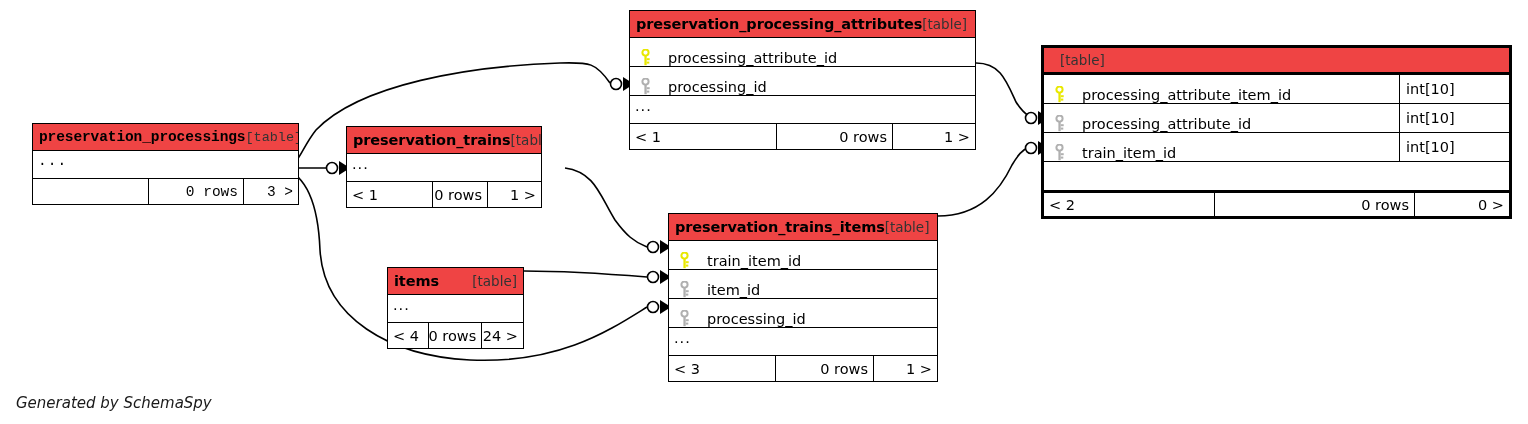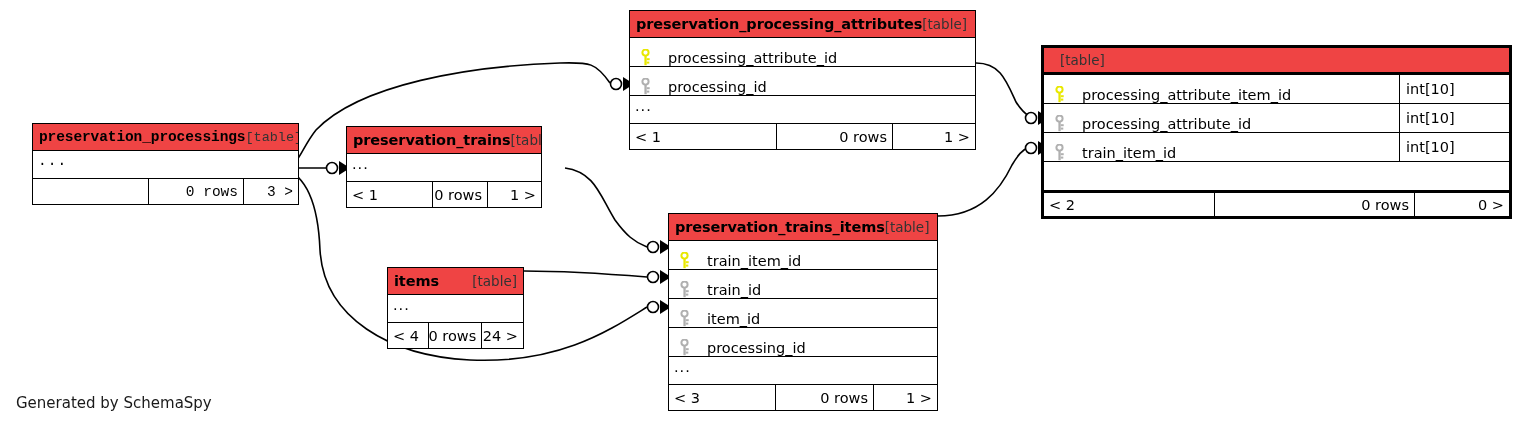--- a/index.html
+++ b/index.html
@@ -136,20 +136,21 @@
   .f-mid  { justify-content: flex-end; padding-right: 5px; border-left: 1px solid #000000; }
   .f-right{ justify-content: flex-end; padding-right: 5px; border-left: 1px solid #000000; }
 
   .credit {
     position: absolute;
     left: 16px;
     top: 394px;
     font-size: 15px;
     color: #1a1a1a;
     z-index: 3;
+    font-style: italic;
   }
   .key-icon { display: block; }
 </style>
 </head>
 <body>
 
 <div id="canvas">
 
   <svg id="edges" viewBox="0 0 1528 424" xmlns="http://www.w3.org/2000/svg">
     <defs>
@@ -304,33 +305,20 @@
         <div class="col-row">
           <span class="col-main">
             <span class="key-slot">
               <svg class="key-icon" width="11" height="17" viewBox="0 0 11 17" xmlns="http://www.w3.org/2000/svg">
                 <circle cx="5.5" cy="3.6" r="3.1" fill="none" stroke="#b0b0b0" stroke-width="2"></circle>
                 <rect x="4.4" y="6.2" width="2.3" height="10" fill="#b0b0b0"></rect>
                 <rect x="6.7" y="9.2" width="3" height="2" fill="#b0b0b0"></rect>
                 <rect x="6.7" y="12.6" width="2.6" height="2" fill="#b0b0b0"></rect>
               </svg>
             </span>
-            <span class="col-label">train_id</span>
-          </span>
-        </div>
-        <div class="col-row">
-          <span class="col-main">
-            <span class="key-slot">
-              <svg class="key-icon" width="11" height="17" viewBox="0 0 11 17" xmlns="http://www.w3.org/2000/svg">
-                <circle cx="5.5" cy="3.6" r="3.1" fill="none" stroke="#b0b0b0" stroke-width="2"></circle>
-                <rect x="4.4" y="6.2" width="2.3" height="10" fill="#b0b0b0"></rect>
-                <rect x="6.7" y="9.2" width="3" height="2" fill="#b0b0b0"></rect>
-                <rect x="6.7" y="12.6" width="2.6" height="2" fill="#b0b0b0"></rect>
-              </svg>
-            </span>
             <span class="col-label">item_id</span>
           </span>
         </div>
         <div class="col-row">
           <span class="col-main">
             <span class="key-slot">
               <svg class="key-icon" width="11" height="17" viewBox="0 0 11 17" xmlns="http://www.w3.org/2000/svg">
                 <circle cx="5.5" cy="3.6" r="3.1" fill="none" stroke="#b0b0b0" stroke-width="2"></circle>
                 <rect x="4.4" y="6.2" width="2.3" height="10" fill="#b0b0b0"></rect>
                 <rect x="6.7" y="9.2" width="3" height="2" fill="#b0b0b0"></rect>

